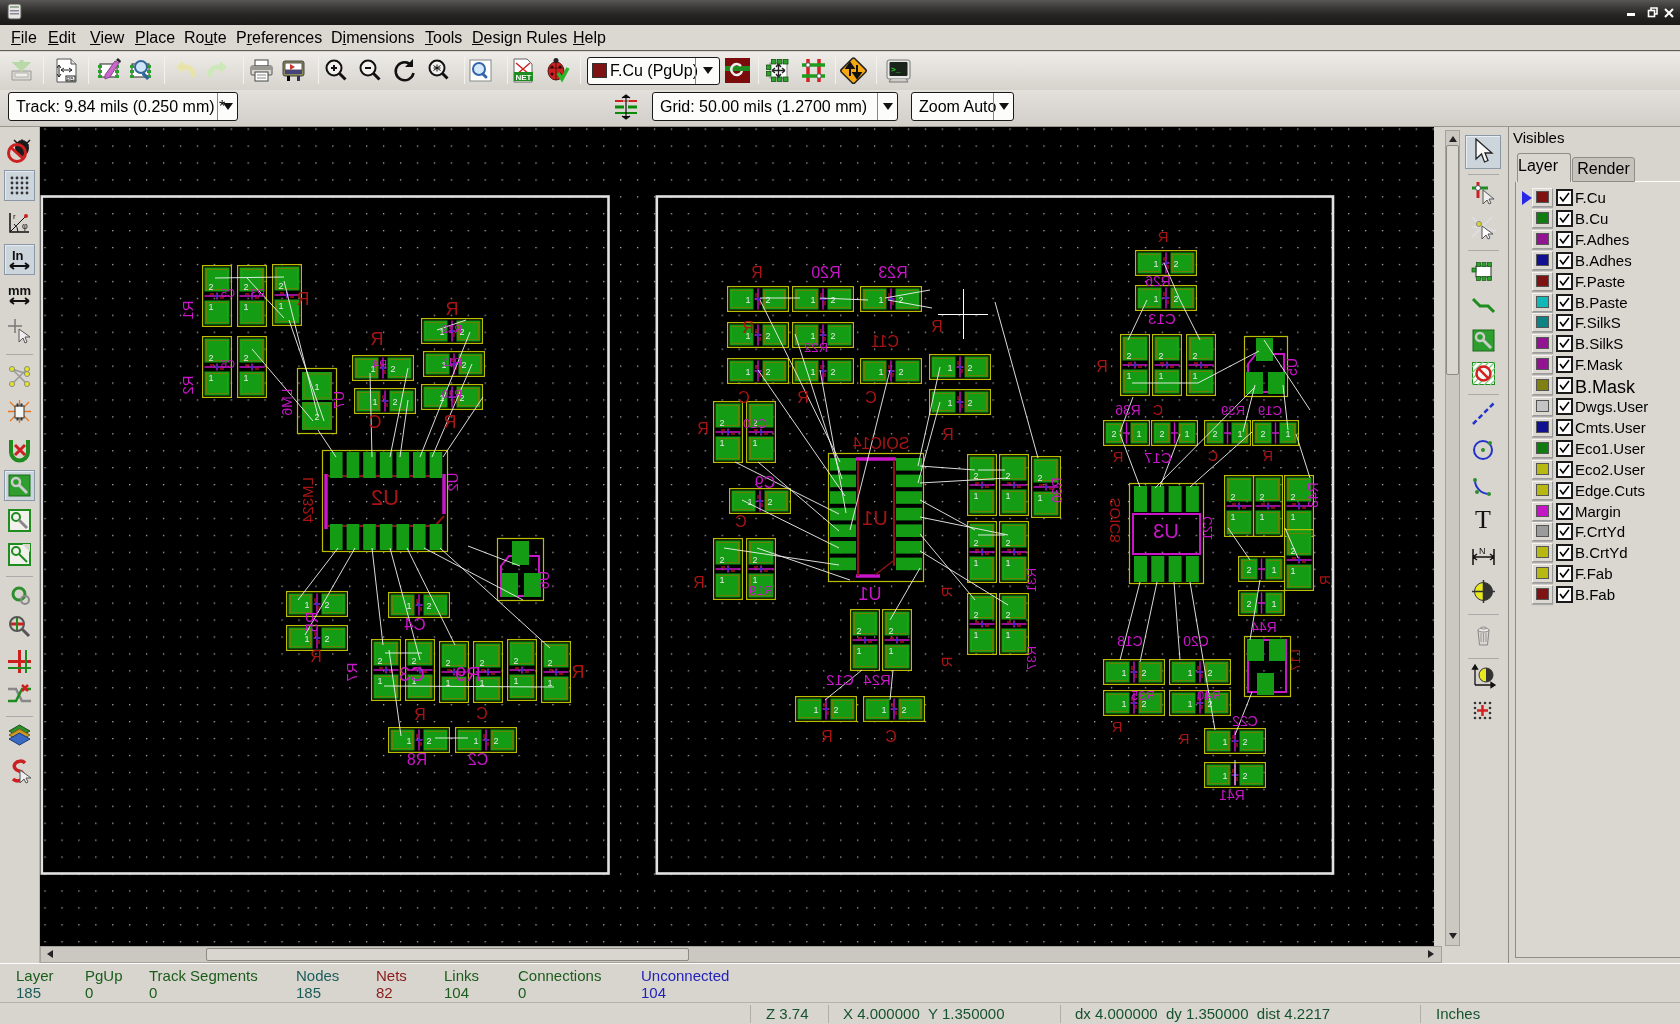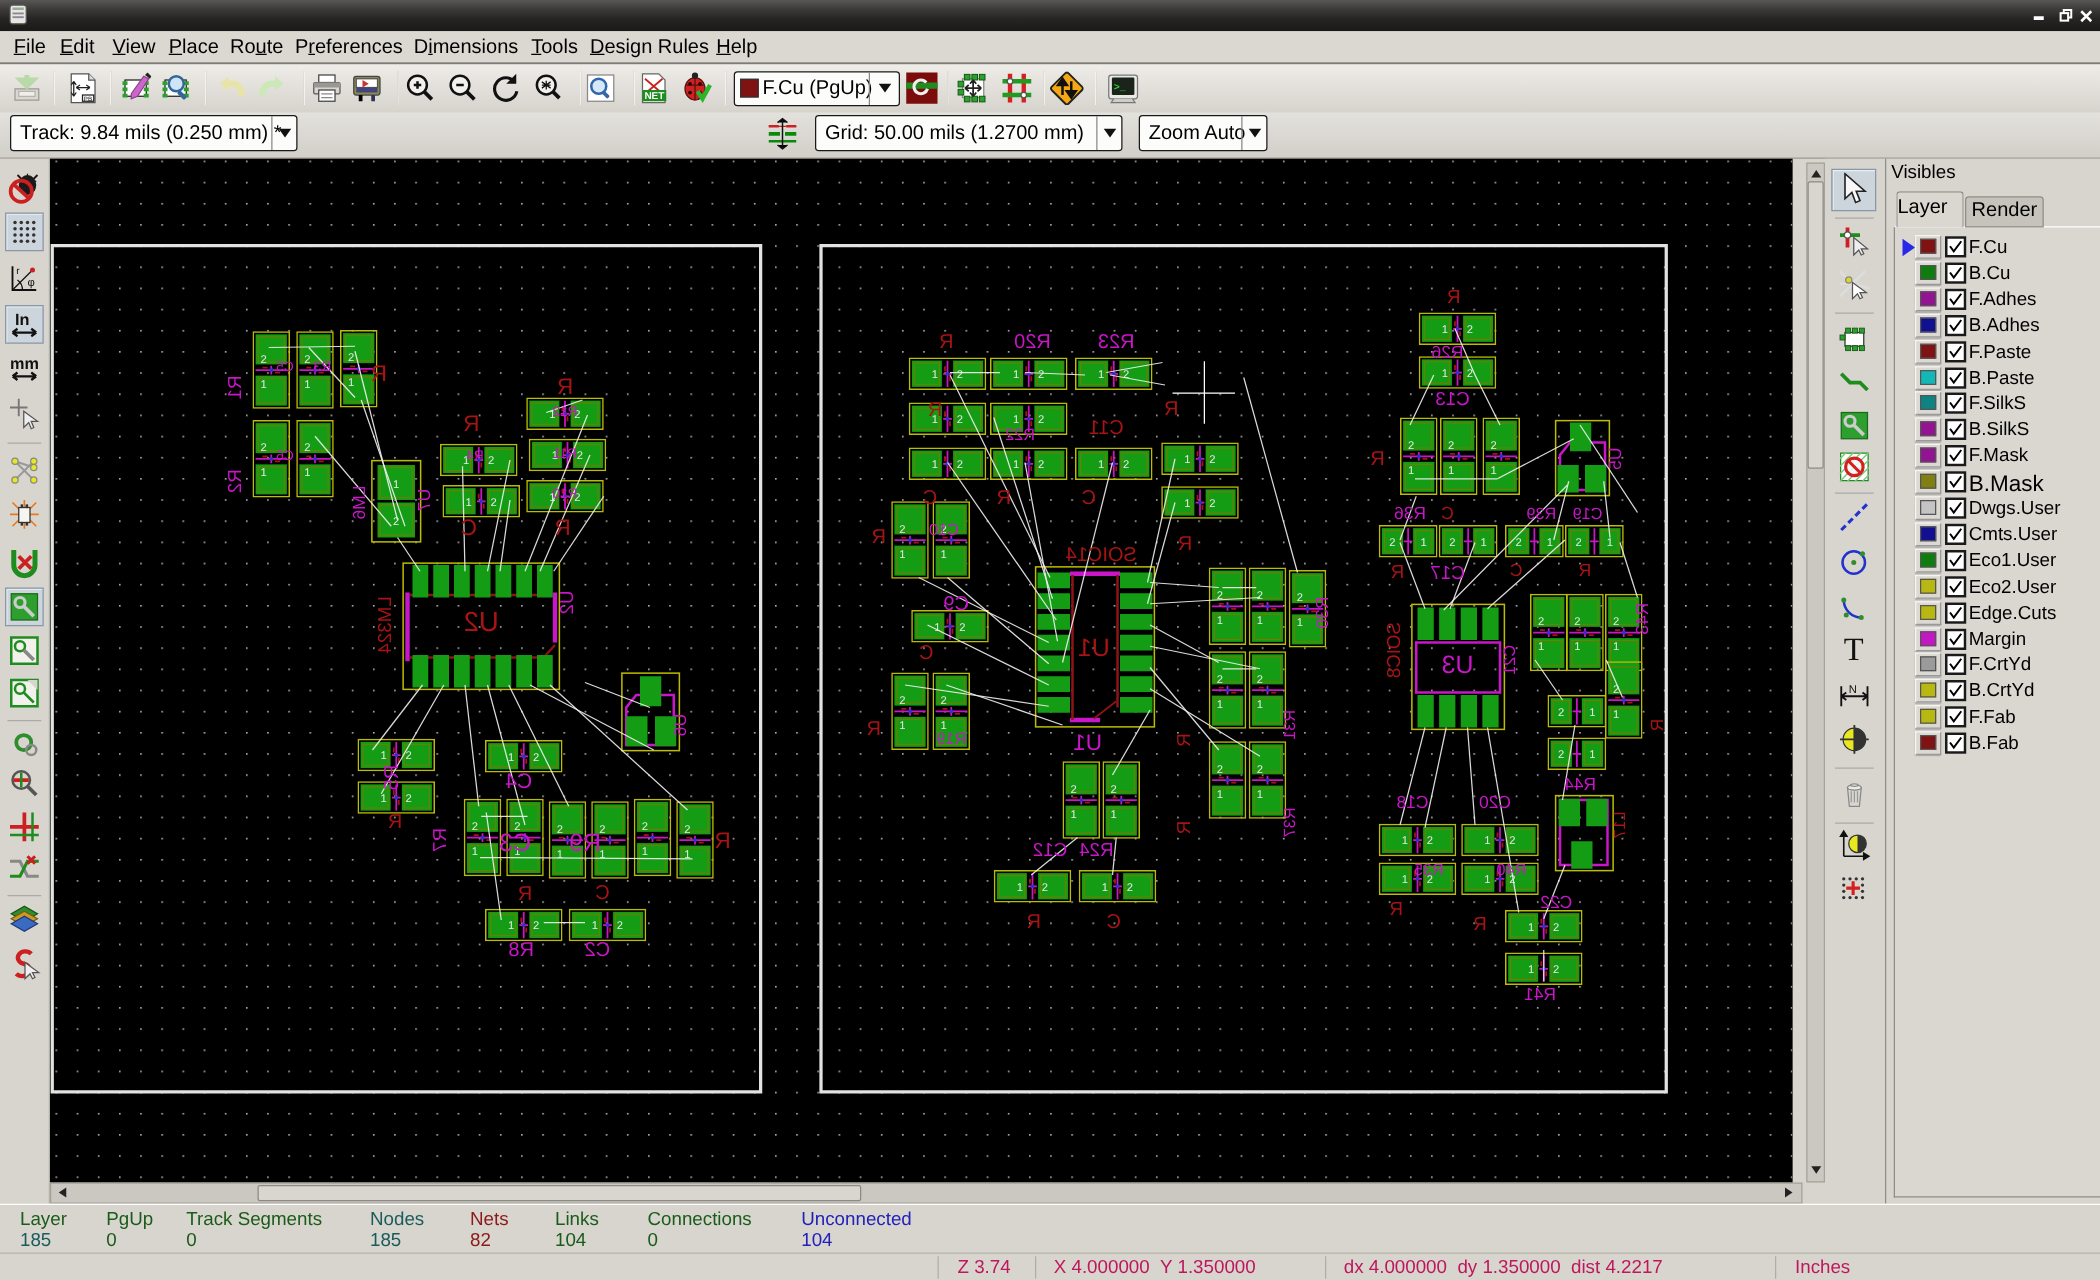--- a/index.html
+++ b/index.html
@@ -18,21 +18,21 @@
 #lefttb{position:absolute;left:0;top:127px;width:40px;height:836px;background:#d8d5cf;border-right:1px solid #b5b2ac}
 #canvas{position:absolute;left:40px;top:127px;width:1394px;height:821px;background:#000}
 #vscroll{position:absolute;left:1445px;top:130px;width:15px;height:816px;background:#cbc7c1;border:1px solid #a5a29c}
 #righttb{position:absolute;left:1460px;top:127px;width:48px;height:836px;background:#d8d5cf}
 #panel{position:absolute;left:1508px;top:127px;width:184px;height:836px;background:#d8d5cf;border-left:1px solid #8f8d88}
 #hscroll{position:absolute;left:40px;top:946px;width:1402px;height:17px;background:#cbc7c1;border:1px solid #a5a29c}
 #status1{position:absolute;left:0;top:963px;width:1680px;height:39px;background:#d8d5cf;border-top:1px solid #fff}
 #status2{position:absolute;left:0;top:1002px;width:1680px;height:22px;background:#d8d5cf;border-top:1px solid #b5b2ac}
 .sl{position:absolute;top:3px;font-size:15px}
 .sv{position:absolute;top:20px;font-size:15px}
-.s2{position:absolute;top:2px;font-size:15px;color:#be185d}
+.s2{position:absolute;top:2px;font-size:15px;color:#14532d}
 .tbtn{position:absolute;top:5px;width:27px;height:27px}
 .ltbtn{position:absolute;left:6px;width:27px;height:27px}
 .rtbtn{position:absolute;left:10px;width:27px;height:27px}
 span.sel{left:4px;width:31px;height:31px;margin-top:-2px;background:#ccd4dc;border:1px solid #8a97a5;box-shadow:inset 1px 1px 0 #e4ebf2}
 .thumb{position:absolute;background:#d9d6d0;border:1px solid #8d8a85;border-radius:2px}
 .sbarr{position:absolute;width:0;height:0}
 </style></head>
 <body>
 <div id="titlebar">
  <svg id="appicon" viewBox="0 0 17 17">

